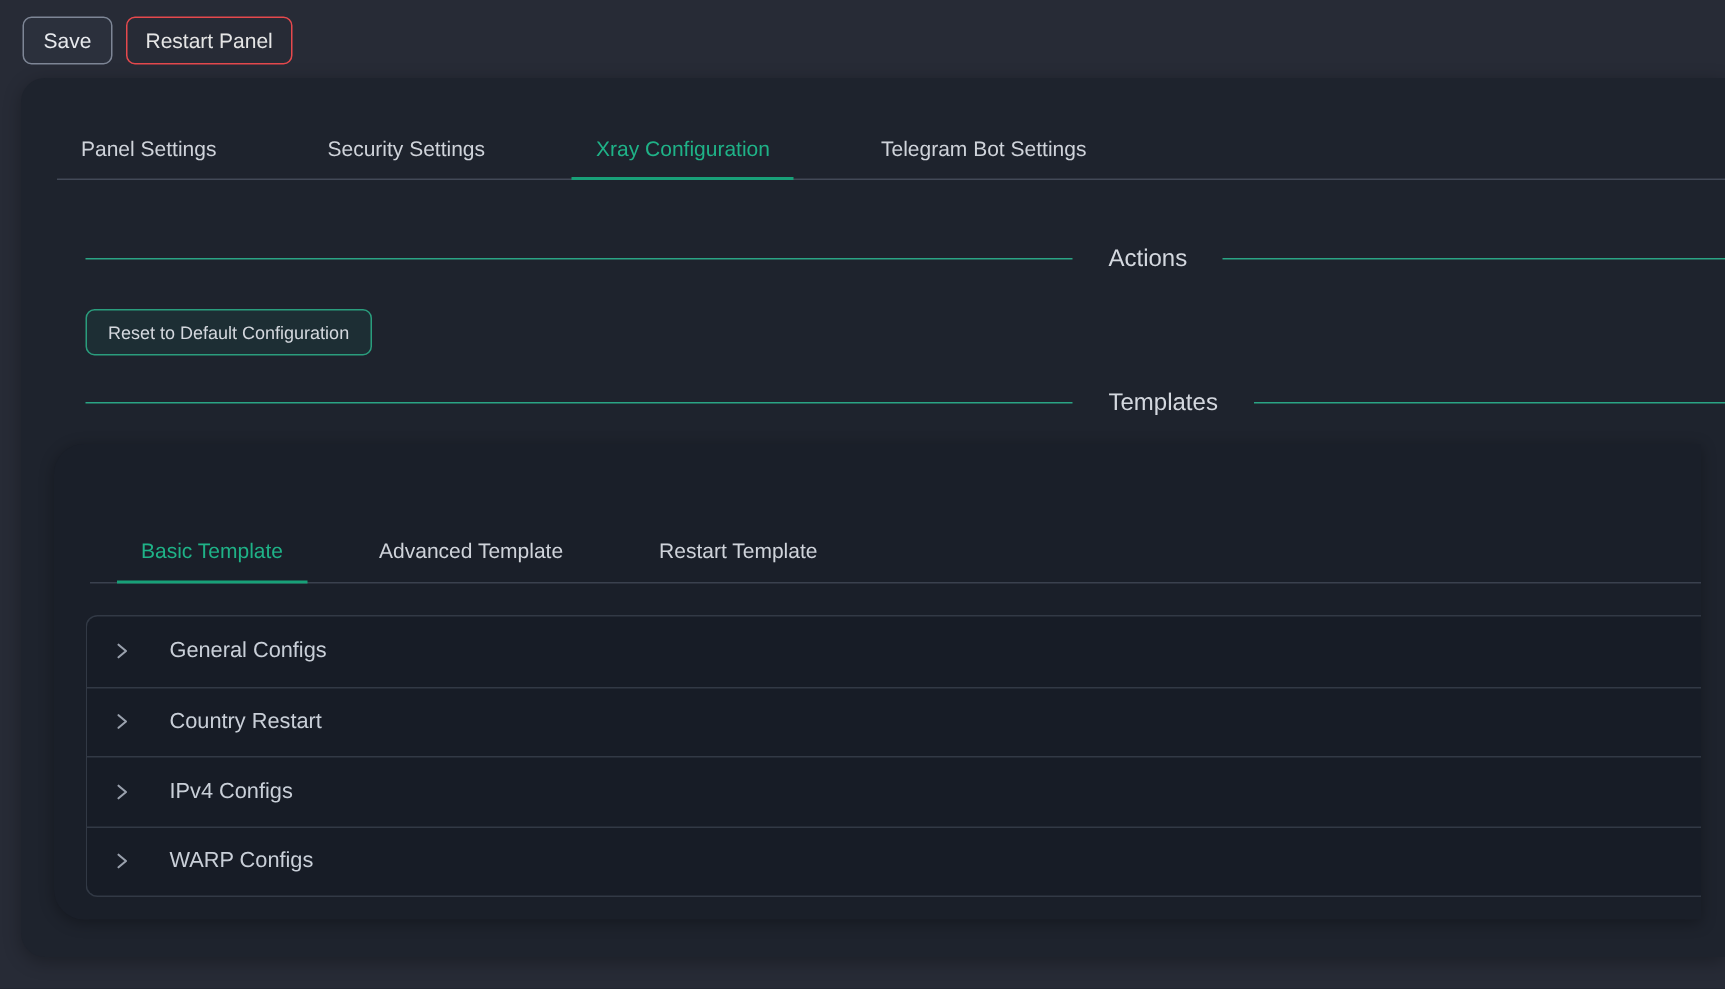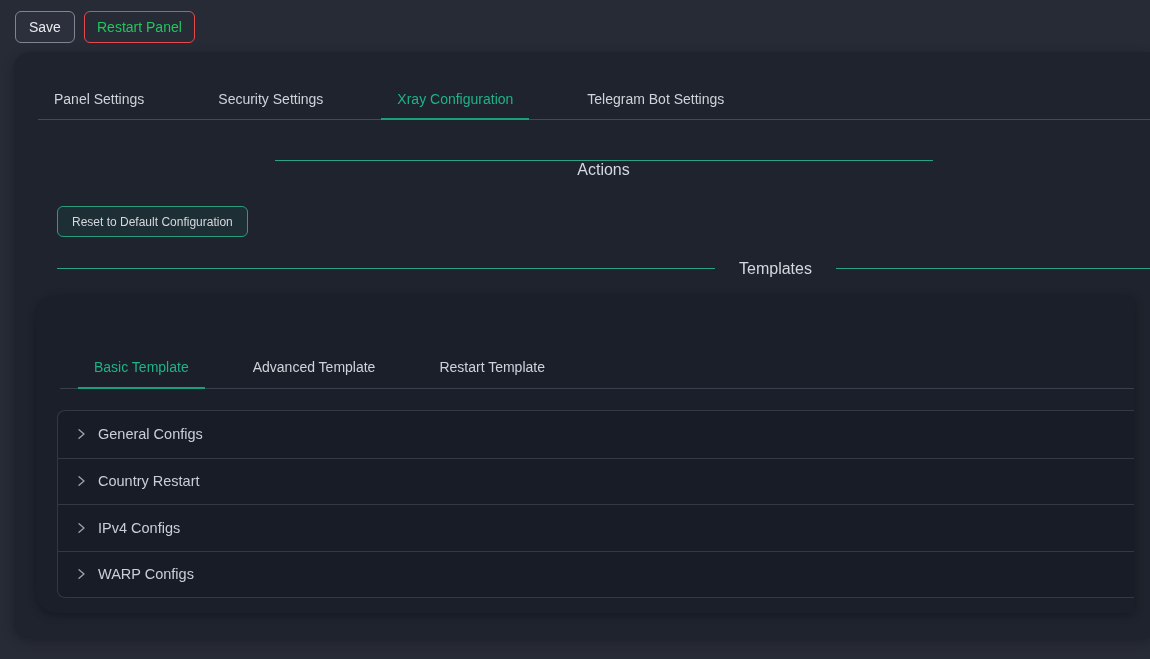--- a/index.html
+++ b/index.html
@@ -28,21 +28,21 @@
     padding:0 13px;
     background:#2b303c;
     border:1px solid #7e8696;
     color:#e8eaee;
   }
   .restart-btn {
     left:84px; top:11px;
     padding:0 12px;
     background:transparent;
     border:1px solid #e5494d;
-    color:#22c55e;
+    color:#e5e5e5;
   }
 
   
   .card {
     position:absolute;
     left:14px; top:52px; right:0; height:586px;
     background:#1e232d;
     border-radius:16px 0 0 16px;
     box-shadow:0 3px 12px rgba(0,0,0,0.28);
   }
@@ -82,21 +82,21 @@
   }
   .divider .line { height:1px; background:#2aa484; }
   .divider .line-left { width:658px; }
   .divider .line-right { flex:1; }
   .divider .divider-text {
     padding:0 24px;
     font-size:16px;
     color:#d4d8df;
     white-space:nowrap;
   }
-  .divider-actions { top:108px;flex-direction:column; }
+  .divider-actions { top:108px; }
   .divider-templates { top:204px; }
 
   
   .reset-btn {
     position:absolute;
     left:43px; top:154px;
     height:31px;
     padding:0 14px;
     display:inline-flex;
     align-items:center;
@@ -145,21 +145,21 @@
     padding-left:17px;
     cursor:pointer;
   }
   .acc-row + .acc-row { border-top:1px solid #323945; }
   .chev {
     width:12px; height:12px;
     display:inline-block;
     flex:0 0 auto;
   }
   .acc-label {
-    margin-left:11px;
+    margin-left:26px;
     font-size:14.5px;
     color:#c9cfd8;
   }
 </style>
 </head>
 <body>
 
 <button class="btn save-btn">Save</button>
 <button class="btn restart-btn">Restart Panel</button>
 

